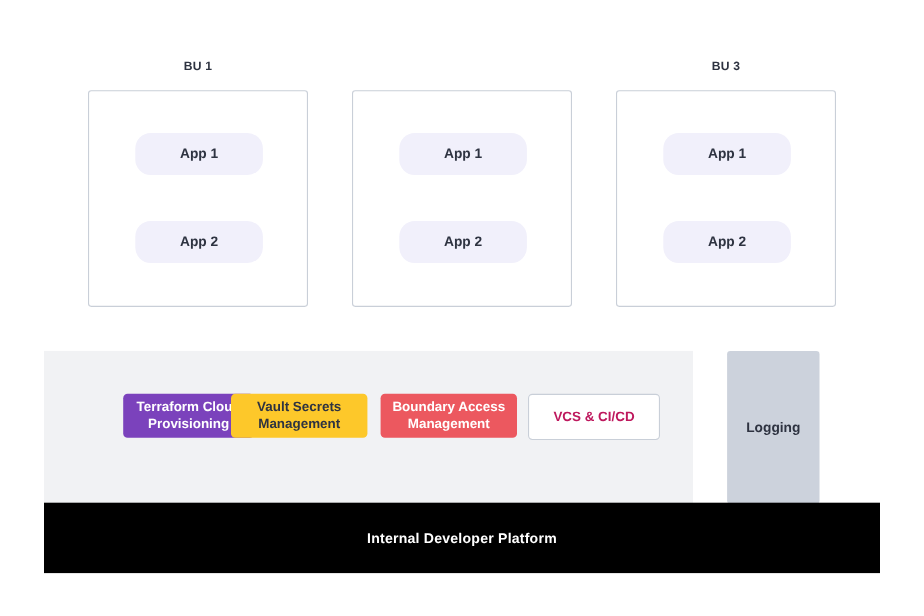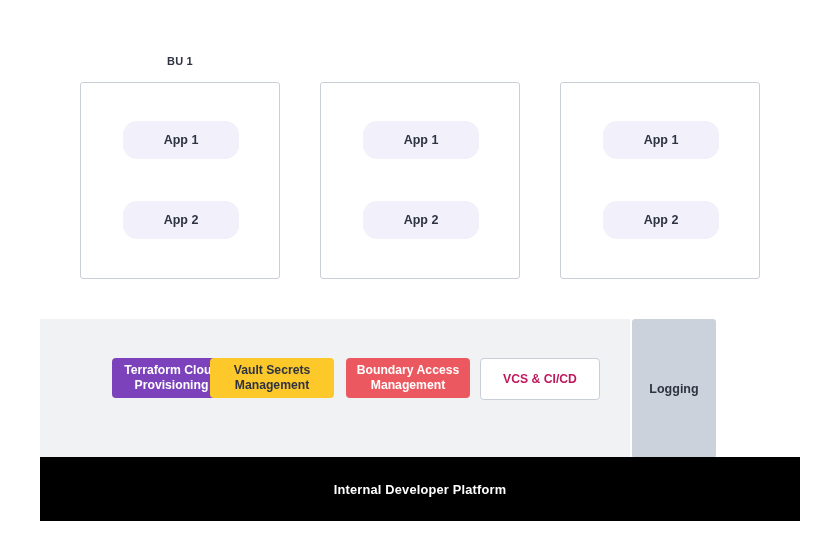--- a/index.html
+++ b/index.html
@@ -64,20 +64,21 @@
     height: 139px;
     background: #ccd2dc;
     border-radius: 3px;
     display: flex;
     align-items: center;
     justify-content: center;
     font-size: 12.5px;
     font-weight: 700;
     color: #2e3341;
     box-sizing: border-box;
+    margin-left: 29px;
   }
   .chip {
     position: absolute;
     border-radius: 4px;
     display: flex;
     align-items: center;
     justify-content: center;
     text-align: center;
     font-size: 12.2px;
     font-weight: 700;
@@ -121,20 +122,21 @@
   <div class="bu-box" style="left:80px; top:82px; width:200px; height:197px;">
     <div class="app-box" style="left:42px; top:38px; width:116px; height:38px;">App 1</div>
     <div class="app-box" style="left:42px; top:118px; width:116px; height:38px;">App 2</div>
   </div>
 
   <div class="bu-box" style="left:320px; top:82px; width:200px; height:197px;">
     <div class="app-box" style="left:42px; top:38px; width:116px; height:38px;">App 1</div>
     <div class="app-box" style="left:42px; top:118px; width:116px; height:38px;">App 2</div>
   </div>
 
+  <div class="bu-label" style="left:560px; top:53px; width:200px;">BU 3</div>
   <div class="bu-box" style="left:560px; top:82px; width:200px; height:197px;">
     <div class="app-box" style="left:42px; top:38px; width:116px; height:38px;">App 1</div>
     <div class="app-box" style="left:42px; top:118px; width:116px; height:38px;">App 2</div>
   </div>
 
   <div class="platform-panel">
     <div class="chip chip-terraform" style="left:32px; top:39px; width:119px; height:40px;margin-left:40px;">Terraform Cloud
 Provisioning</div>
     <div class="chip chip-vault" style="left:170px; top:39px; width:124px; height:40px;">Vault Secrets
 Management</div>

